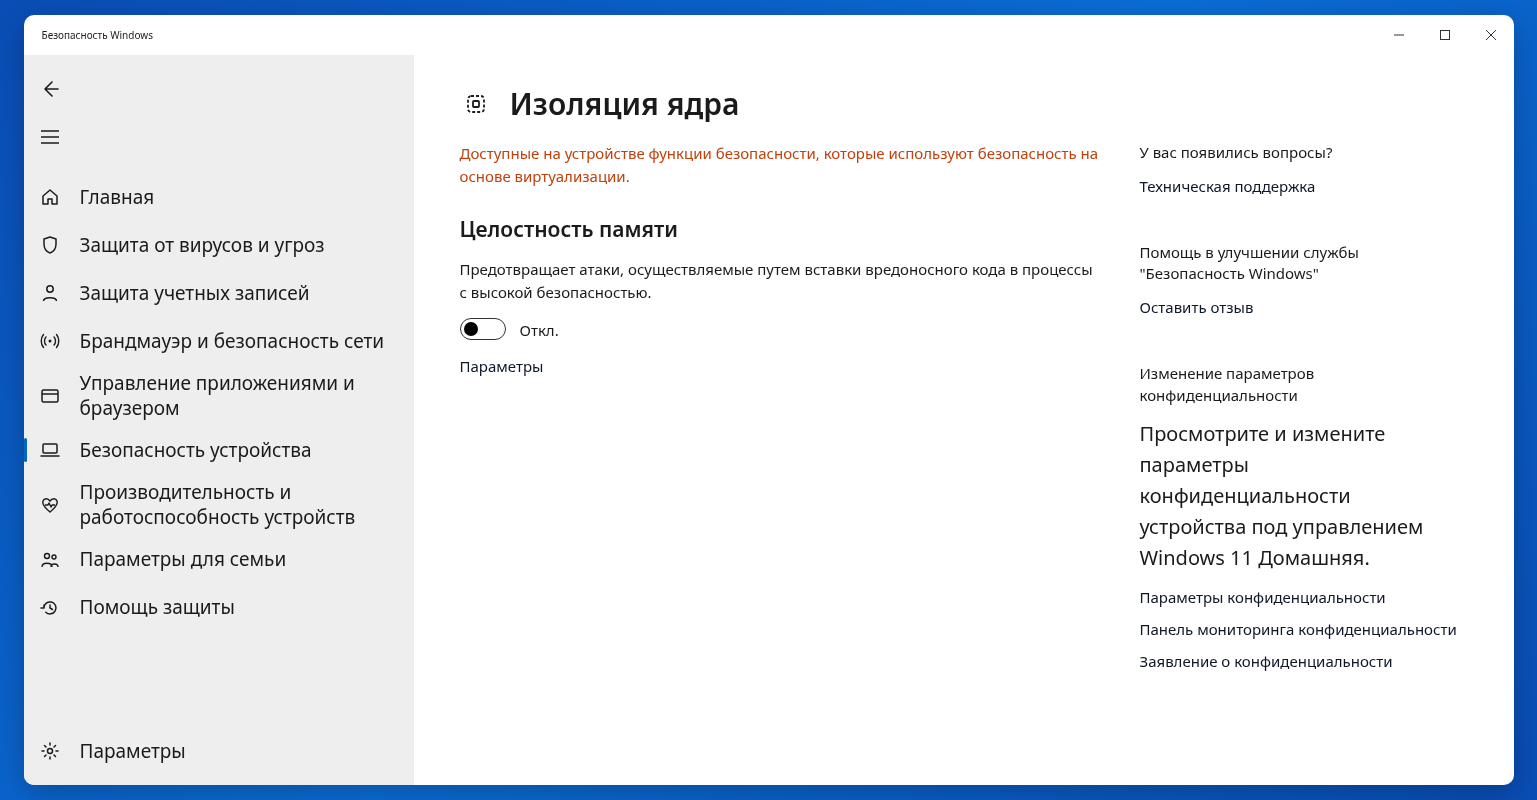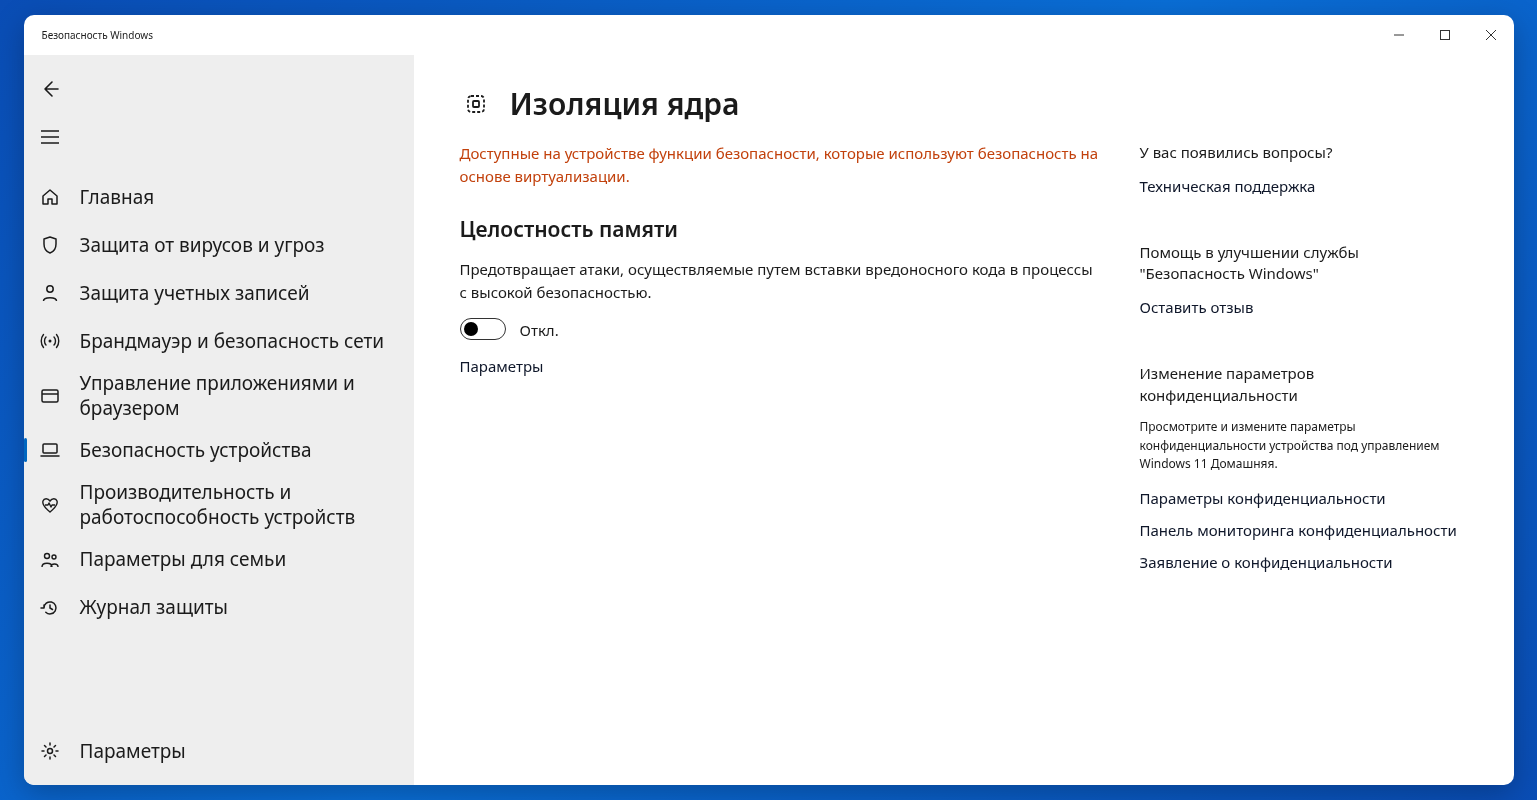--- a/index.html
+++ b/index.html
@@ -139,21 +139,21 @@
     color: #0f172a;
     font-size: 15px;
     cursor: pointer;
   }
   .side-section { margin-bottom: 44px; }
   .side-section h3 {
     font-size: 15px; font-weight: 400; margin: 11px 0 12px 0;
     line-height: 1.45;
   }
   .side-section p {
-    font-size: 12px; margin: 0 0 14px 0; line-height: 1.55;
+    font-size: 20px; margin: 0 0 14px 0; line-height: 1.55;
   }
   .side-section .link { display: block; margin-bottom: 10px; line-height: 1.45; }
   svg { display: block; }
 </style>
 </head>
 <body>
 
 <div class="desktop">
   <div class="window">
     <div class="titlebar">
@@ -274,21 +274,21 @@
           <span class="label">Параметры для семьи</span>
         </div>
 
         <div class="side-row">
           <span class="icon">
             <svg width="20" height="20" viewBox="0 0 20 20">
                 <path d="M4 10 A6 6 0 1 1 5.8 14.2 M4 10 L1 10 M4 10 L4 7" fill="none" stroke="#1b1b1b" stroke-width="1.5" stroke-linecap="round"></path>
                 <path d="M10 7 V10 L12.5 11.5" fill="none" stroke="#1b1b1b" stroke-width="1.5" stroke-linecap="round"></path>
               </svg>
           </span>
-          <span class="label">Журнал защиты</span>
+          <span class="label">Помощь защиты</span>
         </div>
 
         <div class="spacer"></div>
 
         <div class="side-row">
           <span class="icon">
             <svg width="20" height="20" viewBox="0 0 20 20">
                 <circle cx="10" cy="10" r="2.5" fill="none" stroke="#1b1b1b" stroke-width="1.5"></circle>
                 <path d="M10 2 V4 M10 16 V18 M2 10 H4 M16 10 H18 M4.5 4.5 L6 6 M14 14 L15.5 15.5 M15.5 4.5 L14 6 M6 14 L4.5 15.5" stroke="#1b1b1b" stroke-width="1.5" stroke-linecap="round"></path>
               </svg>

